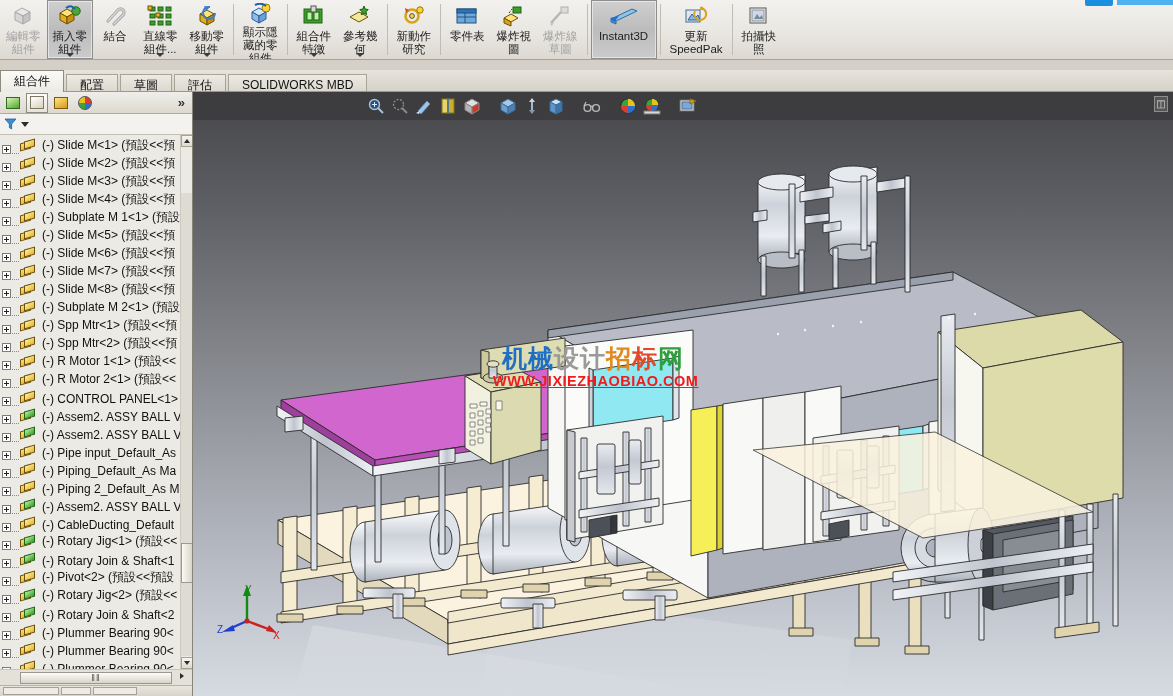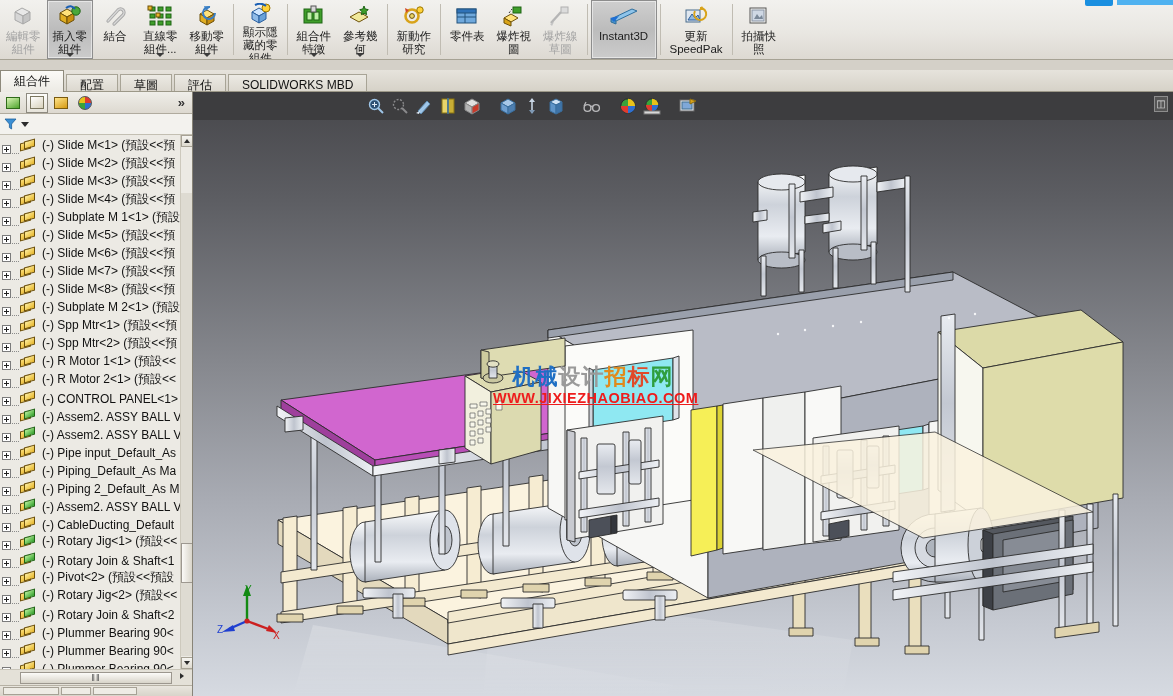--- a/index.html
+++ b/index.html
@@ -195,24 +195,23 @@
   
   .scene { position:absolute; inset:28px 0 0 0; }
   .scene svg { position:absolute; inset:0; width:100%; height:100%; }
 
   
   .wm {
     position: absolute; left: 300px; top: 222px; width: 200px;
     text-align:center; pointer-events:none; user-select:none;
   }
   .wm .cn {
-    font-size: 22px; font-family:Liberation Mono, monospace;
+    font-size: 25px; font-family:Liberation Mono, monospace;
     letter-spacing: 1px; white-space: nowrap;
     font-weight: bold;
-    margin-top: 20px;
   }
   .wm .cn span:nth-child(1){color:#1f6fc4;}
   .wm .cn span:nth-child(2){color:#1f6fc4;}
   .wm .cn span:nth-child(3){color:#9a9a9a;}
   .wm .cn span:nth-child(4){color:#9a9a9a;}
   .wm .cn span:nth-child(5){color:#e08a1e;}
   .wm .cn span:nth-child(6){color:#e04a2a;}
   .wm .cn span:nth-child(7){color:#2f9e3e;}
   .wm .url {
     font-size: 14.5px; font-family:"Liberation Sans", sans-serif;

